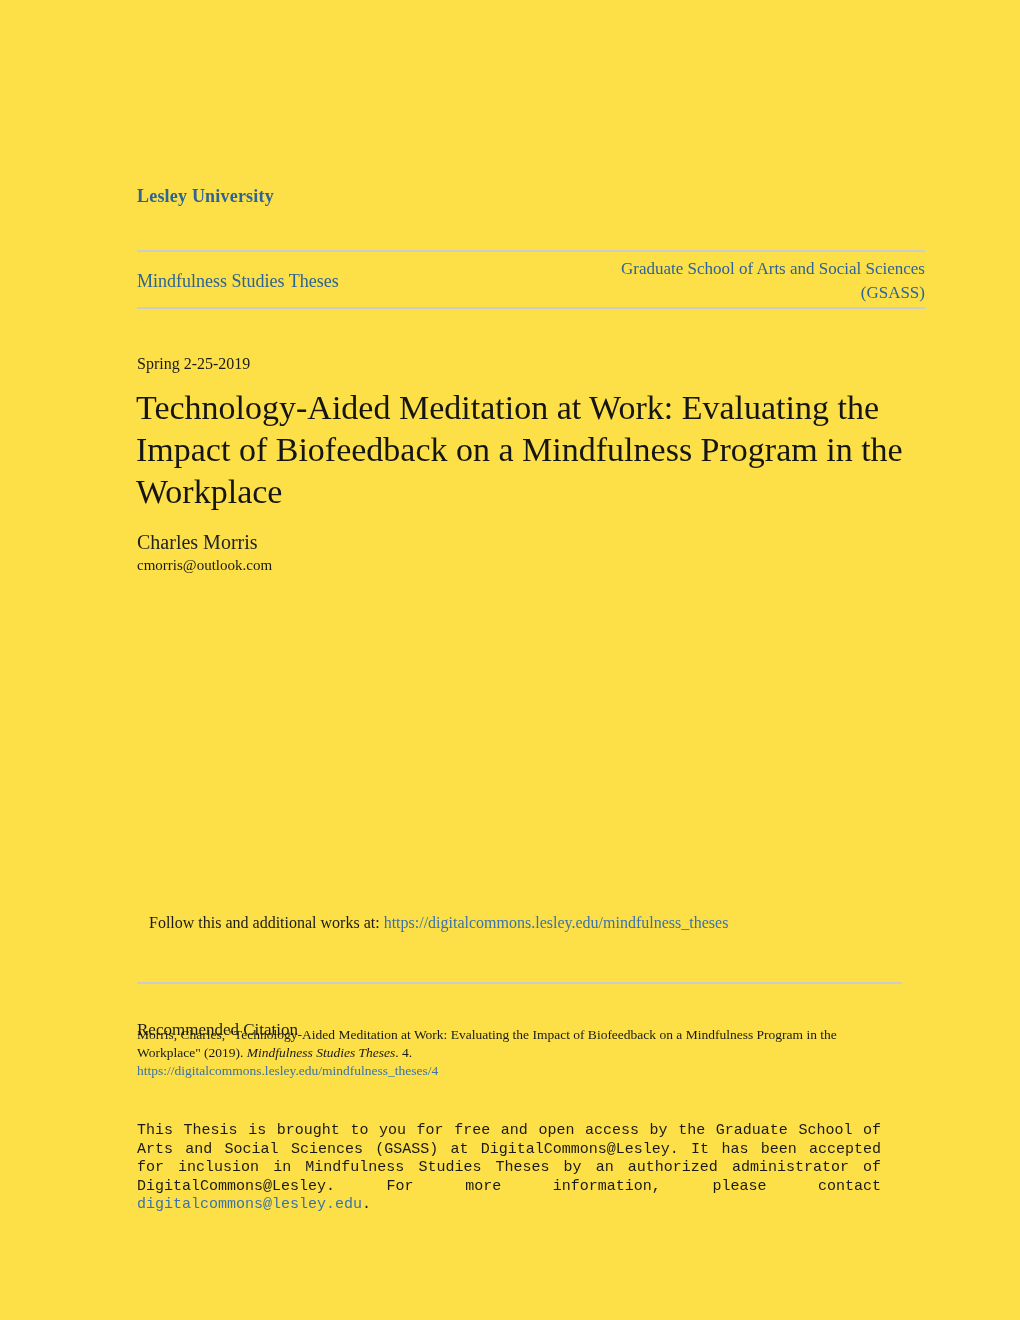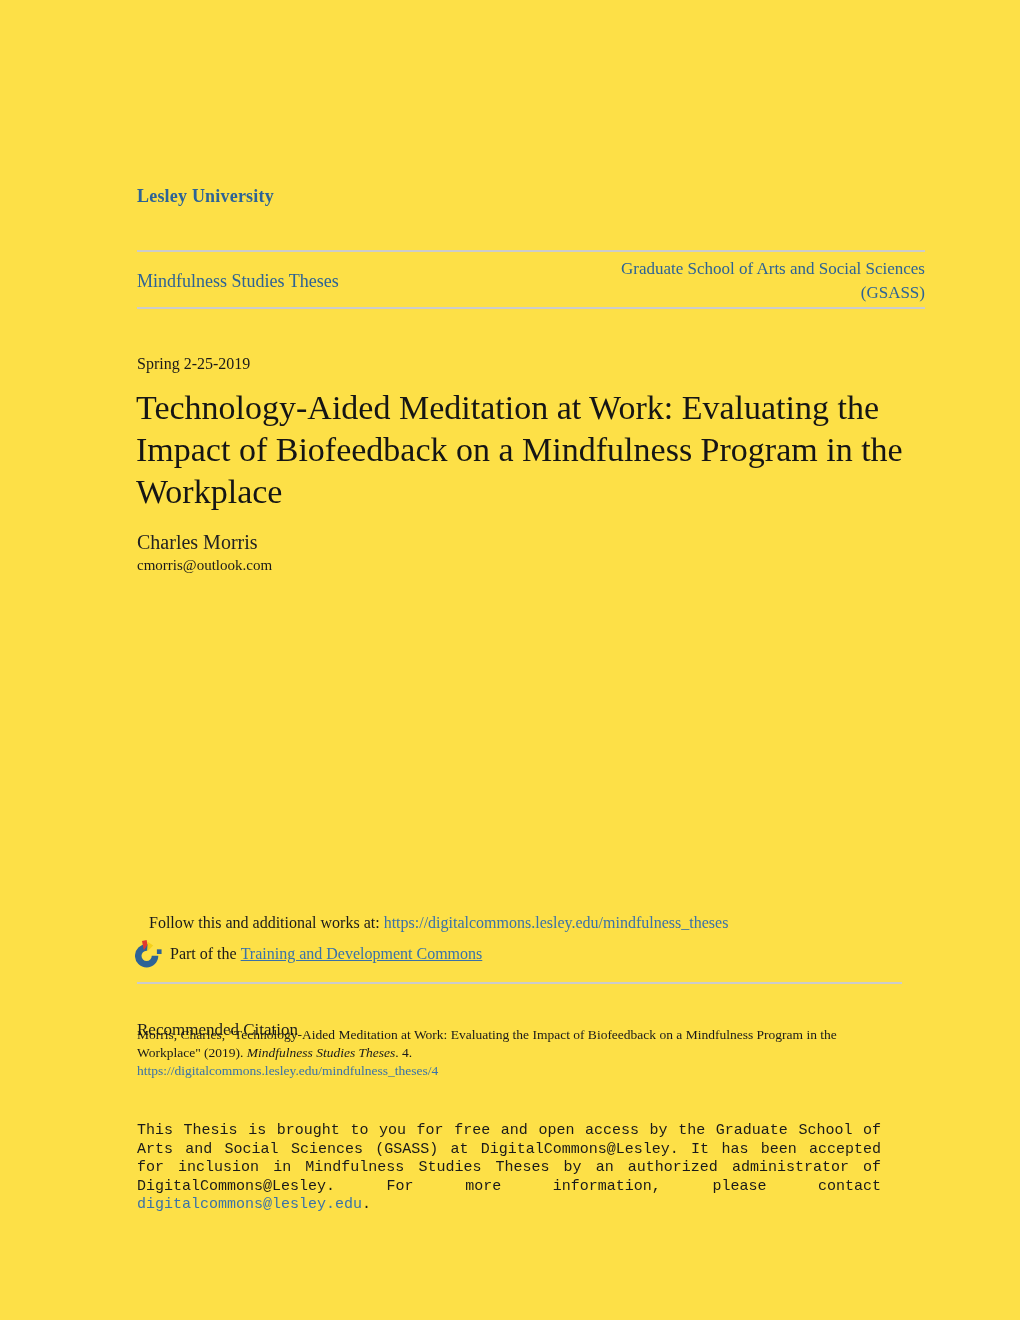--- a/index.html
+++ b/index.html
@@ -107,29 +107,20 @@
 
   <div class="abs date">Spring 2-25-2019</div>
   <h1 class="abs title">Technology-Aided Meditation at Work: Evaluating the Impact of Biofeedback on a Mindfulness Program in the Workplace</h1>
   <div class="abs author">Charles Morris</div>
   <div class="abs email">cmorris@outlook.com</div>
 
   <div class="abs follow-line">
     <span>Follow this and additional works at: </span><a class="link-plain">https://digitalcommons.lesley.edu/mindfulness_theses</a>
   </div>
 
-  <div class="abs part-line">
-    <svg class="network-icon" viewBox="0 0 28 30" aria-hidden="true">
-      <circle cx="12" cy="17" r="9" fill="none" stroke="#2d6396" stroke-width="7" pathLength="100" stroke-dasharray="77 23"></circle>
-      <polygon points="7,1 12,0 13,5 9,11" fill="#e03a2f"></polygon>
-      <polygon points="13,2 19,6 13,12" fill="#f6d019"></polygon>
-      <rect x="23" y="10" width="5" height="5" fill="#2d6396"></rect>
-    </svg>
-    <span>Part of the </span>&nbsp;<a class="link-underline">Training and Development Commons</a>
-  </div>
 
   <div class="rule rule-3"></div>
 
   <div class="abs citation-heading">Recommended Citation</div>
   <div class="abs citation-body">
     <span>Morris, Charles, "Technology-Aided Meditation at Work: Evaluating the Impact of Biofeedback on a Mindfulness Program in the Workplace" (2019). </span><span class="italic">Mindfulness Studies Theses</span><span>. 4.</span>
     <a class="link-plain citation-url">https://digitalcommons.lesley.edu/mindfulness_theses/4</a>
   </div>
 
   <div class="abs footer-para">

